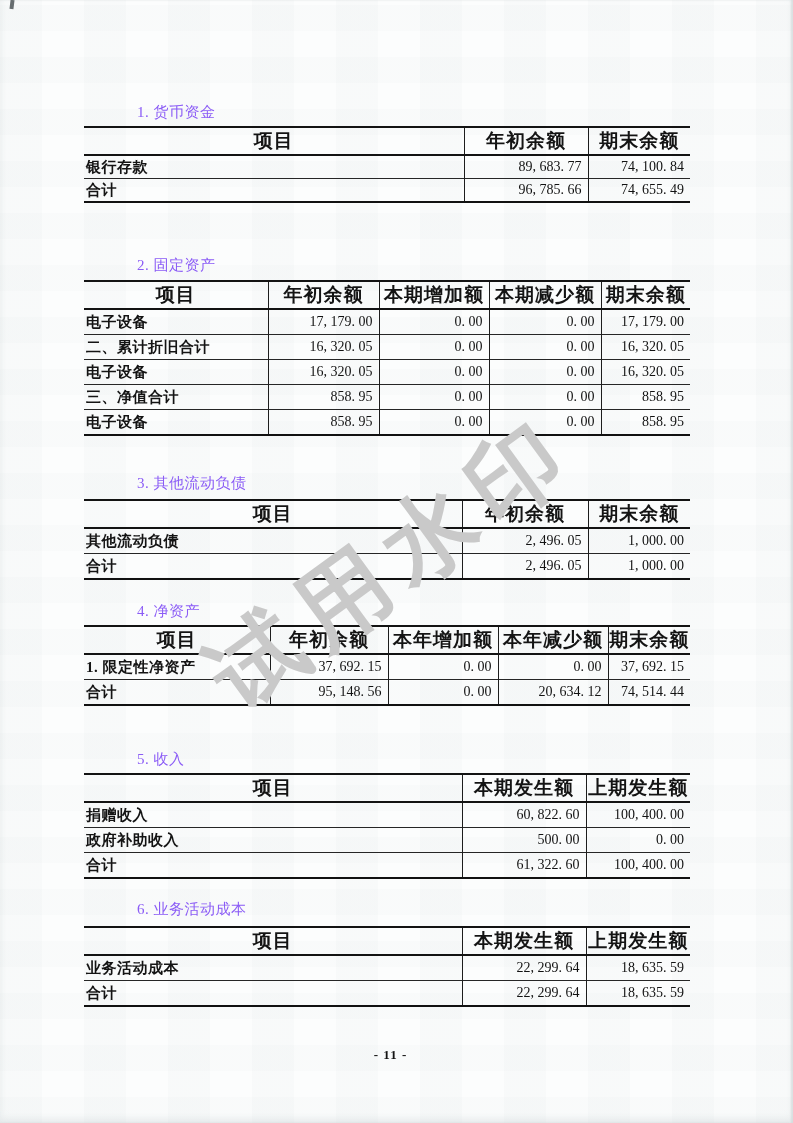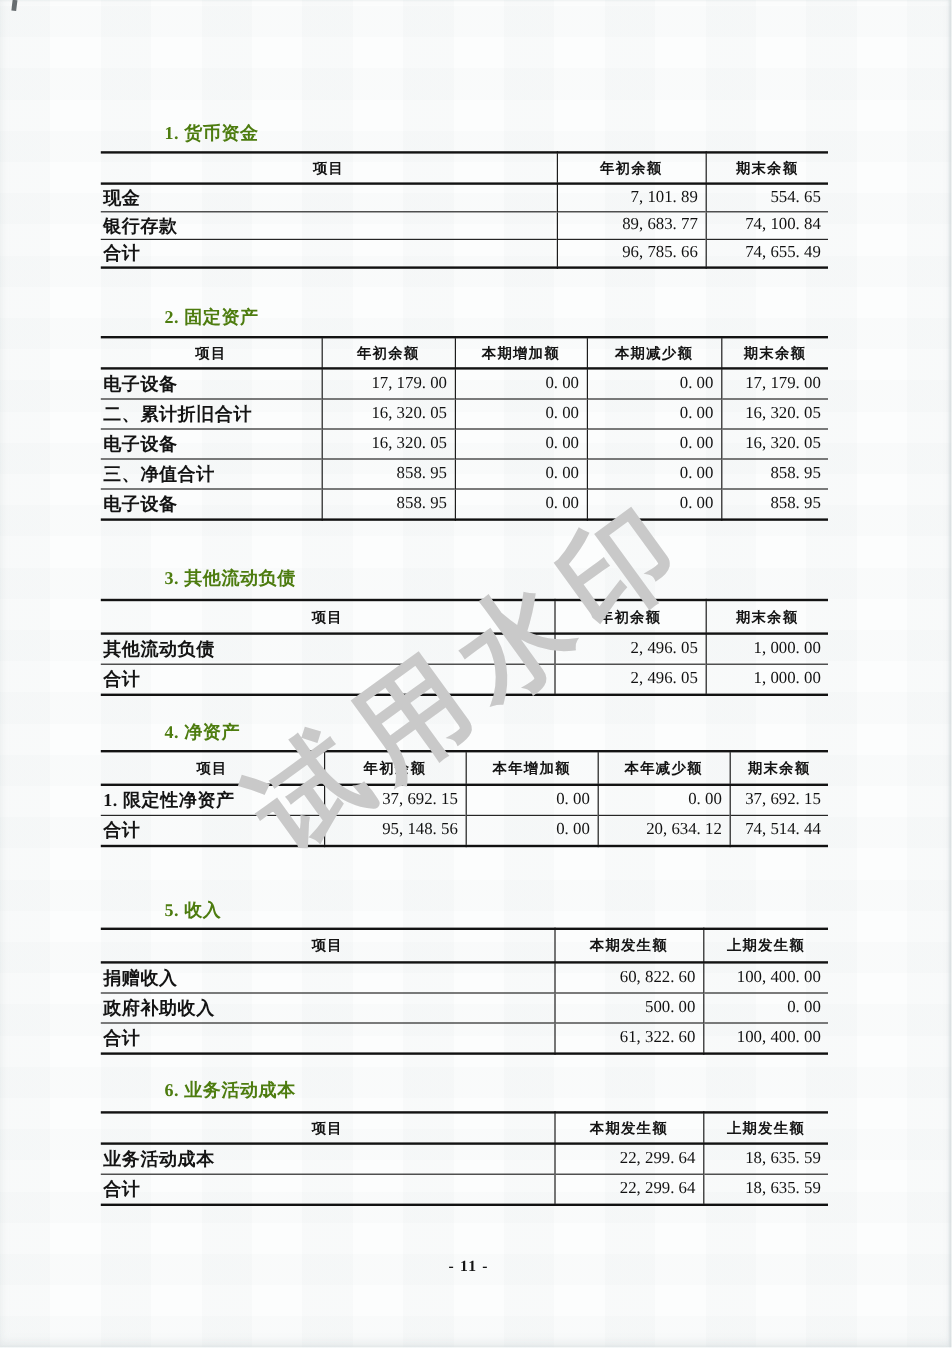--- a/index.html
+++ b/index.html
@@ -19,33 +19,33 @@
   .page::after{
     content:"";position:absolute;inset:0;pointer-events:none;z-index:1;
     box-shadow:inset -2px 0 2px rgba(200,210,212,0.55), inset 0 -4px 7px rgba(198,205,208,0.35);
   }
   .corner-mark{
     position:absolute;left:10px;top:0;width:4px;height:9px;
     background:#676d70;transform:rotate(7deg);z-index:2;
   }
   .sec-title{
     position:absolute;left:137px;z-index:2;
-    font-size:15px;font-weight:bold;line-height:17px;color:#4d7c0f;
+    font-size:15px;font-weight:normal;line-height:17px;color:#8b5cf6;
     letter-spacing:0.5px;white-space:nowrap;
   }
   table.fin-table{
     position:absolute;left:84px;width:606px;z-index:2;
     border-collapse:collapse;table-layout:fixed;
   }
   .fin-table thead tr{border-top:2.5px solid #131313;border-bottom:2px solid #131313;}
   .fin-table tbody tr{border-bottom:1.5px solid #262626;}
   .fin-table tbody tr:last-child{border-bottom:2.5px solid #111111;}
   .fin-table th+th, .fin-table td+td{border-left:1.5px solid #1d1d1d;}
   .fin-table th{
-    height:var(--hh,24px);font-size:12px;font-weight:bold;text-align:center;
+    height:var(--hh,24px);font-size:19px;font-weight:bold;text-align:center;
     padding:0;letter-spacing:1px;color:#141414;
   }
   .fin-table td{height:var(--rh,24px);padding:0 2px;}
   .fin-table td.label{
     font-size:15px;font-weight:bold;text-align:left;color:#141414;
     letter-spacing:0.5px;white-space:nowrap;
   }
   .fin-table tr.total td.label{text-align:left;}
   .fin-table td.num{
     font-size:14px;text-align:right;padding-right:6px;
@@ -79,25 +79,20 @@
       </colgroup>
       <thead>
         <tr>
           <th>项目</th>
           <th>年初余额</th>
           <th>期末余额</th>
         </tr>
       </thead>
       <tbody>
         <tr>
-          <td class="label">现金</td>
-          <td class="num">7, 101. 89</td>
-          <td class="num">554. 65</td>
-        </tr>
-        <tr>
           <td class="label">银行存款</td>
           <td class="num">89, 683. 77</td>
           <td class="num">74, 100. 84</td>
         </tr>
         <tr class="total">
           <td class="label">合计</td>
           <td class="num">96, 785. 66</td>
           <td class="num">74, 655. 49</td>
         </tr>
       </tbody>

